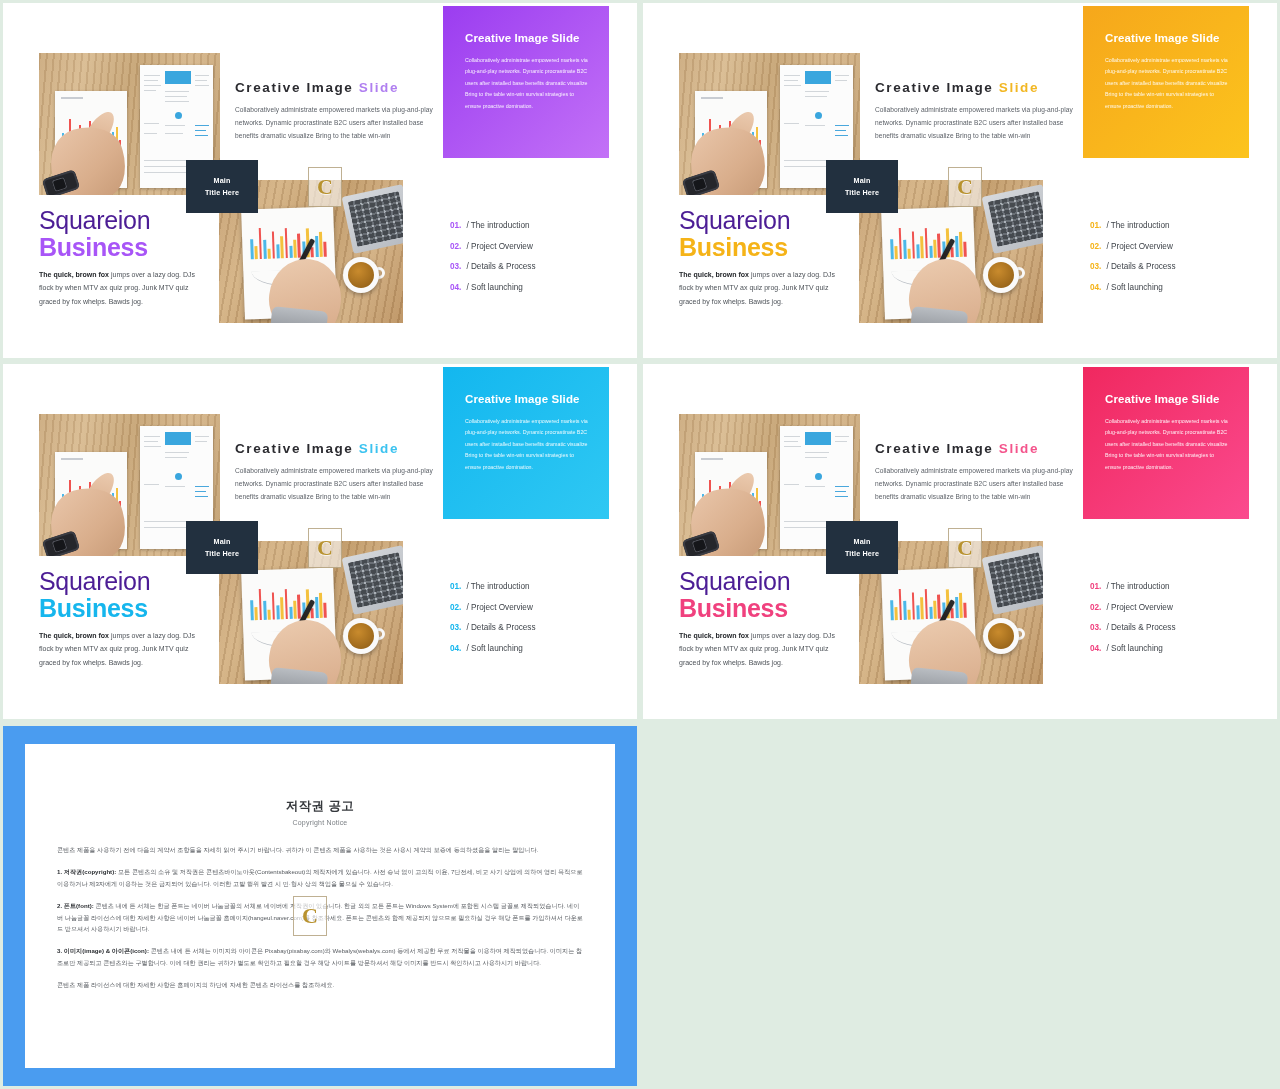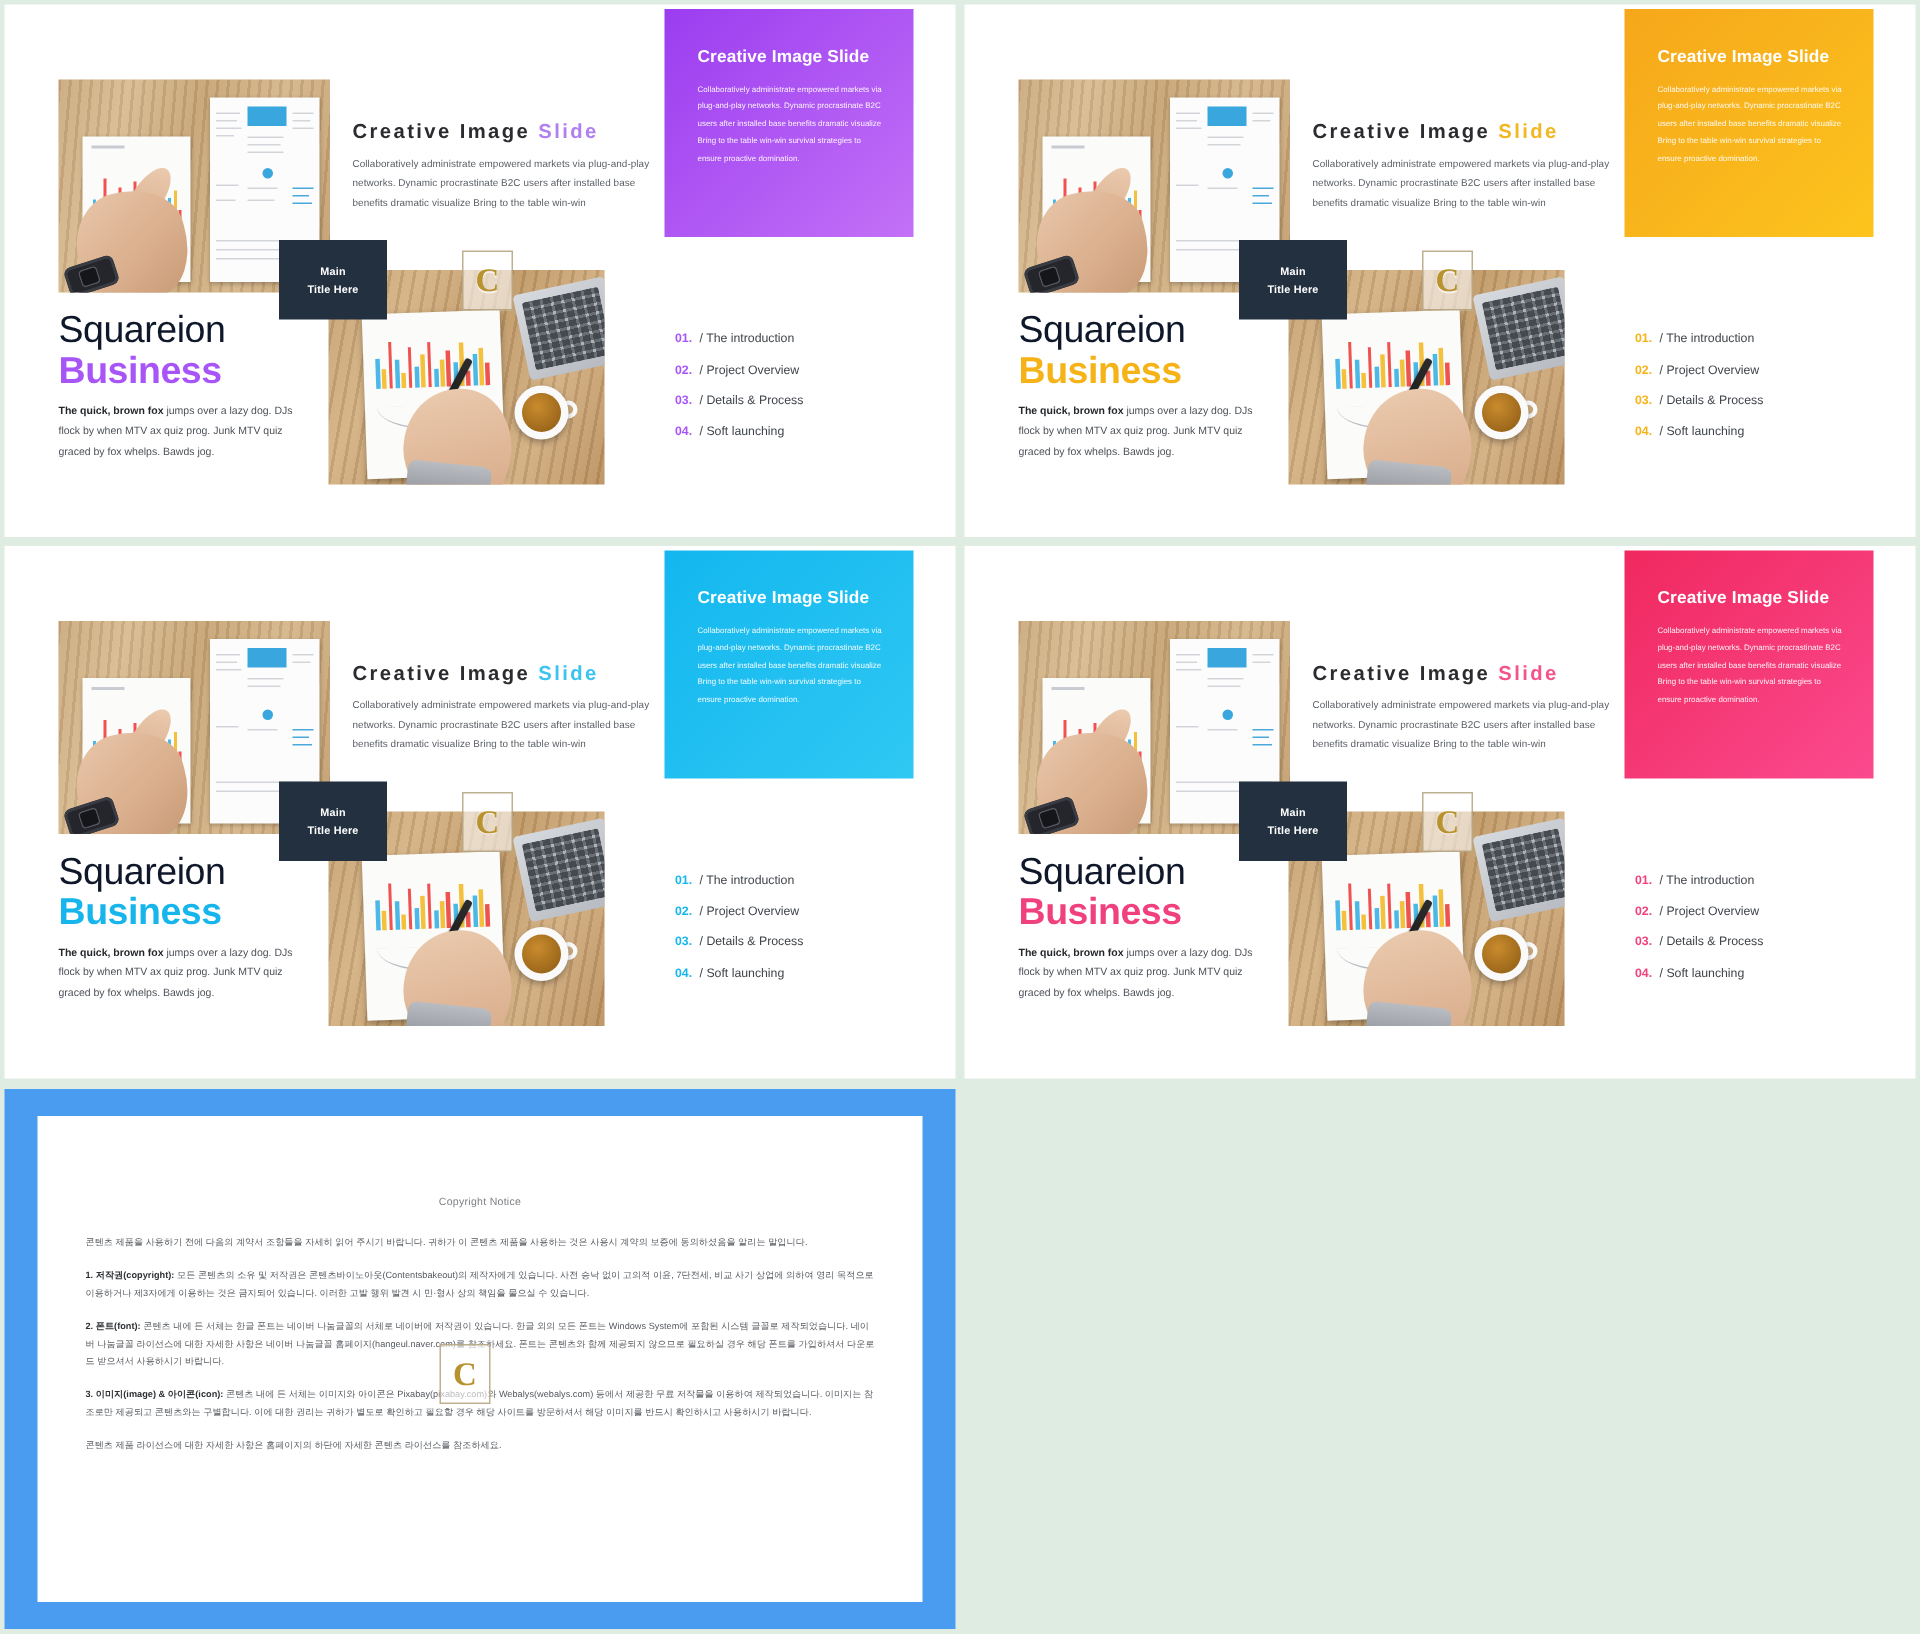--- a/index.html
+++ b/index.html
@@ -163,21 +163,21 @@
     position:absolute; left:183px; top:157px; width:72px; height:53px;
     background:#22303f; color:#fff;
     display:flex; flex-direction:column; align-items:center; justify-content:center;
     font-size:7.2px; font-weight:700; line-height:1.55; letter-spacing:.15px;
   }
 
   
   .brand {
     position:absolute; left:36px; top:204px;
   }
-  .brand .l1 { font-size:25px; font-weight:400; color:#0f172a; line-height:1.08; letter-spacing:-.3px; }
+  .brand .l1 { font-size:25px; font-weight:400; color:#4c1d95; line-height:1.08; letter-spacing:-.3px; }
   .brand .l2 { font-size:25px; font-weight:700; line-height:1.08; letter-spacing:-.3px; }
   .brand-copy {
     position:absolute; left:36px; top:265px; width:172px;
     font-size:7px; line-height:1.92; color:#4d5258;
   }
   .brand-copy b { color:#23262a; font-weight:700; }
 
   
   .agenda { position:absolute; left:447px; top:218px; }
   .agenda .row { display:flex; align-items:baseline; gap:5px; margin-bottom:11.5px; font-size:8.2px; }
@@ -716,20 +716,21 @@
         <div class="row">
           <span class="num" style="color: rgb(240, 65, 126);">04.</span>
           <span class="txt">/ Soft launching</span>
         </div>
       </nav>
   </section>
 
   <section id="slide-copyright" style="background: rgb(74, 156, 240);">
     <div class="inner">
       <div class="cp-head">
+        <div class="ko">저작권 공고</div>
         <div class="en">Copyright Notice</div>
       </div>
       <div class="cp-body">
           <p class="cp-p">콘텐츠 제품을 사용하기 전에 다음의 계약서 조항들을 자세히 읽어 주시기 바랍니다. 귀하가 이 콘텐츠 제품을 사용하는 것은 사용시 계약의 보증에 동의하셨음을 알리는 말입니다.</p>
           <p class="cp-p"><b>1. 저작권(copyright): </b>모든 콘텐츠의 소유 및 저작권은 콘텐츠바이노아웃(Contentsbakeout)의 제작자에게 있습니다. 사전 승낙 없이 고의적 이윤, 7단전세, 비교 사기 상업에 의하여 영리 목적으로 이용하거나 제3자에게 이용하는 것은 금지되어 있습니다. 이러한 고발 행위 발견 시 민·형사 상의 책임을 물으실 수 있습니다.</p>
           <p class="cp-p"><b>2. 폰트(font): </b>콘텐츠 내에 든 서체는 한글 폰트는 네이버 나눔글꼴의 서체로 네이버에 저작권이 있습니다. 한글 외의 모든 폰트는 Windows System에 포함된 시스템 글꼴로 제작되었습니다. 네이버 나눔글꼴 라이선스에 대한 자세한 사항은 네이버 나눔글꼴 홈페이지(hangeul.naver.com)를 참조하세요. 폰트는 콘텐츠와 함께 제공되지 않으므로 필요하실 경우 해당 폰트를 가입하셔서 다운로드 받으셔서 사용하시기 바랍니다.</p>
           <p class="cp-p"><b>3. 이미지(image) &amp; 아이콘(icon): </b>콘텐츠 내에 든 서체는 이미지와 아이콘은 Pixabay(pixabay.com)와 Webalys(webalys.com) 등에서 제공한 무료 저작물을 이용하여 제작되었습니다. 이미지는 참조로만 제공되고 콘텐츠와는 구별합니다. 이에 대한 권리는 귀하가 별도로 확인하고 필요할 경우 해당 사이트를 방문하셔서 해당 이미지를 반드시 확인하시고 사용하시기 바랍니다.</p>
           <p class="cp-p">콘텐츠 제품 라이선스에 대한 자세한 사항은 홈페이지의 하단에 자세한 콘텐츠 라이선스를 참조하세요.</p>
         </div>
       <div class="watermark" style="left:268px;top:152px;">C</div>

